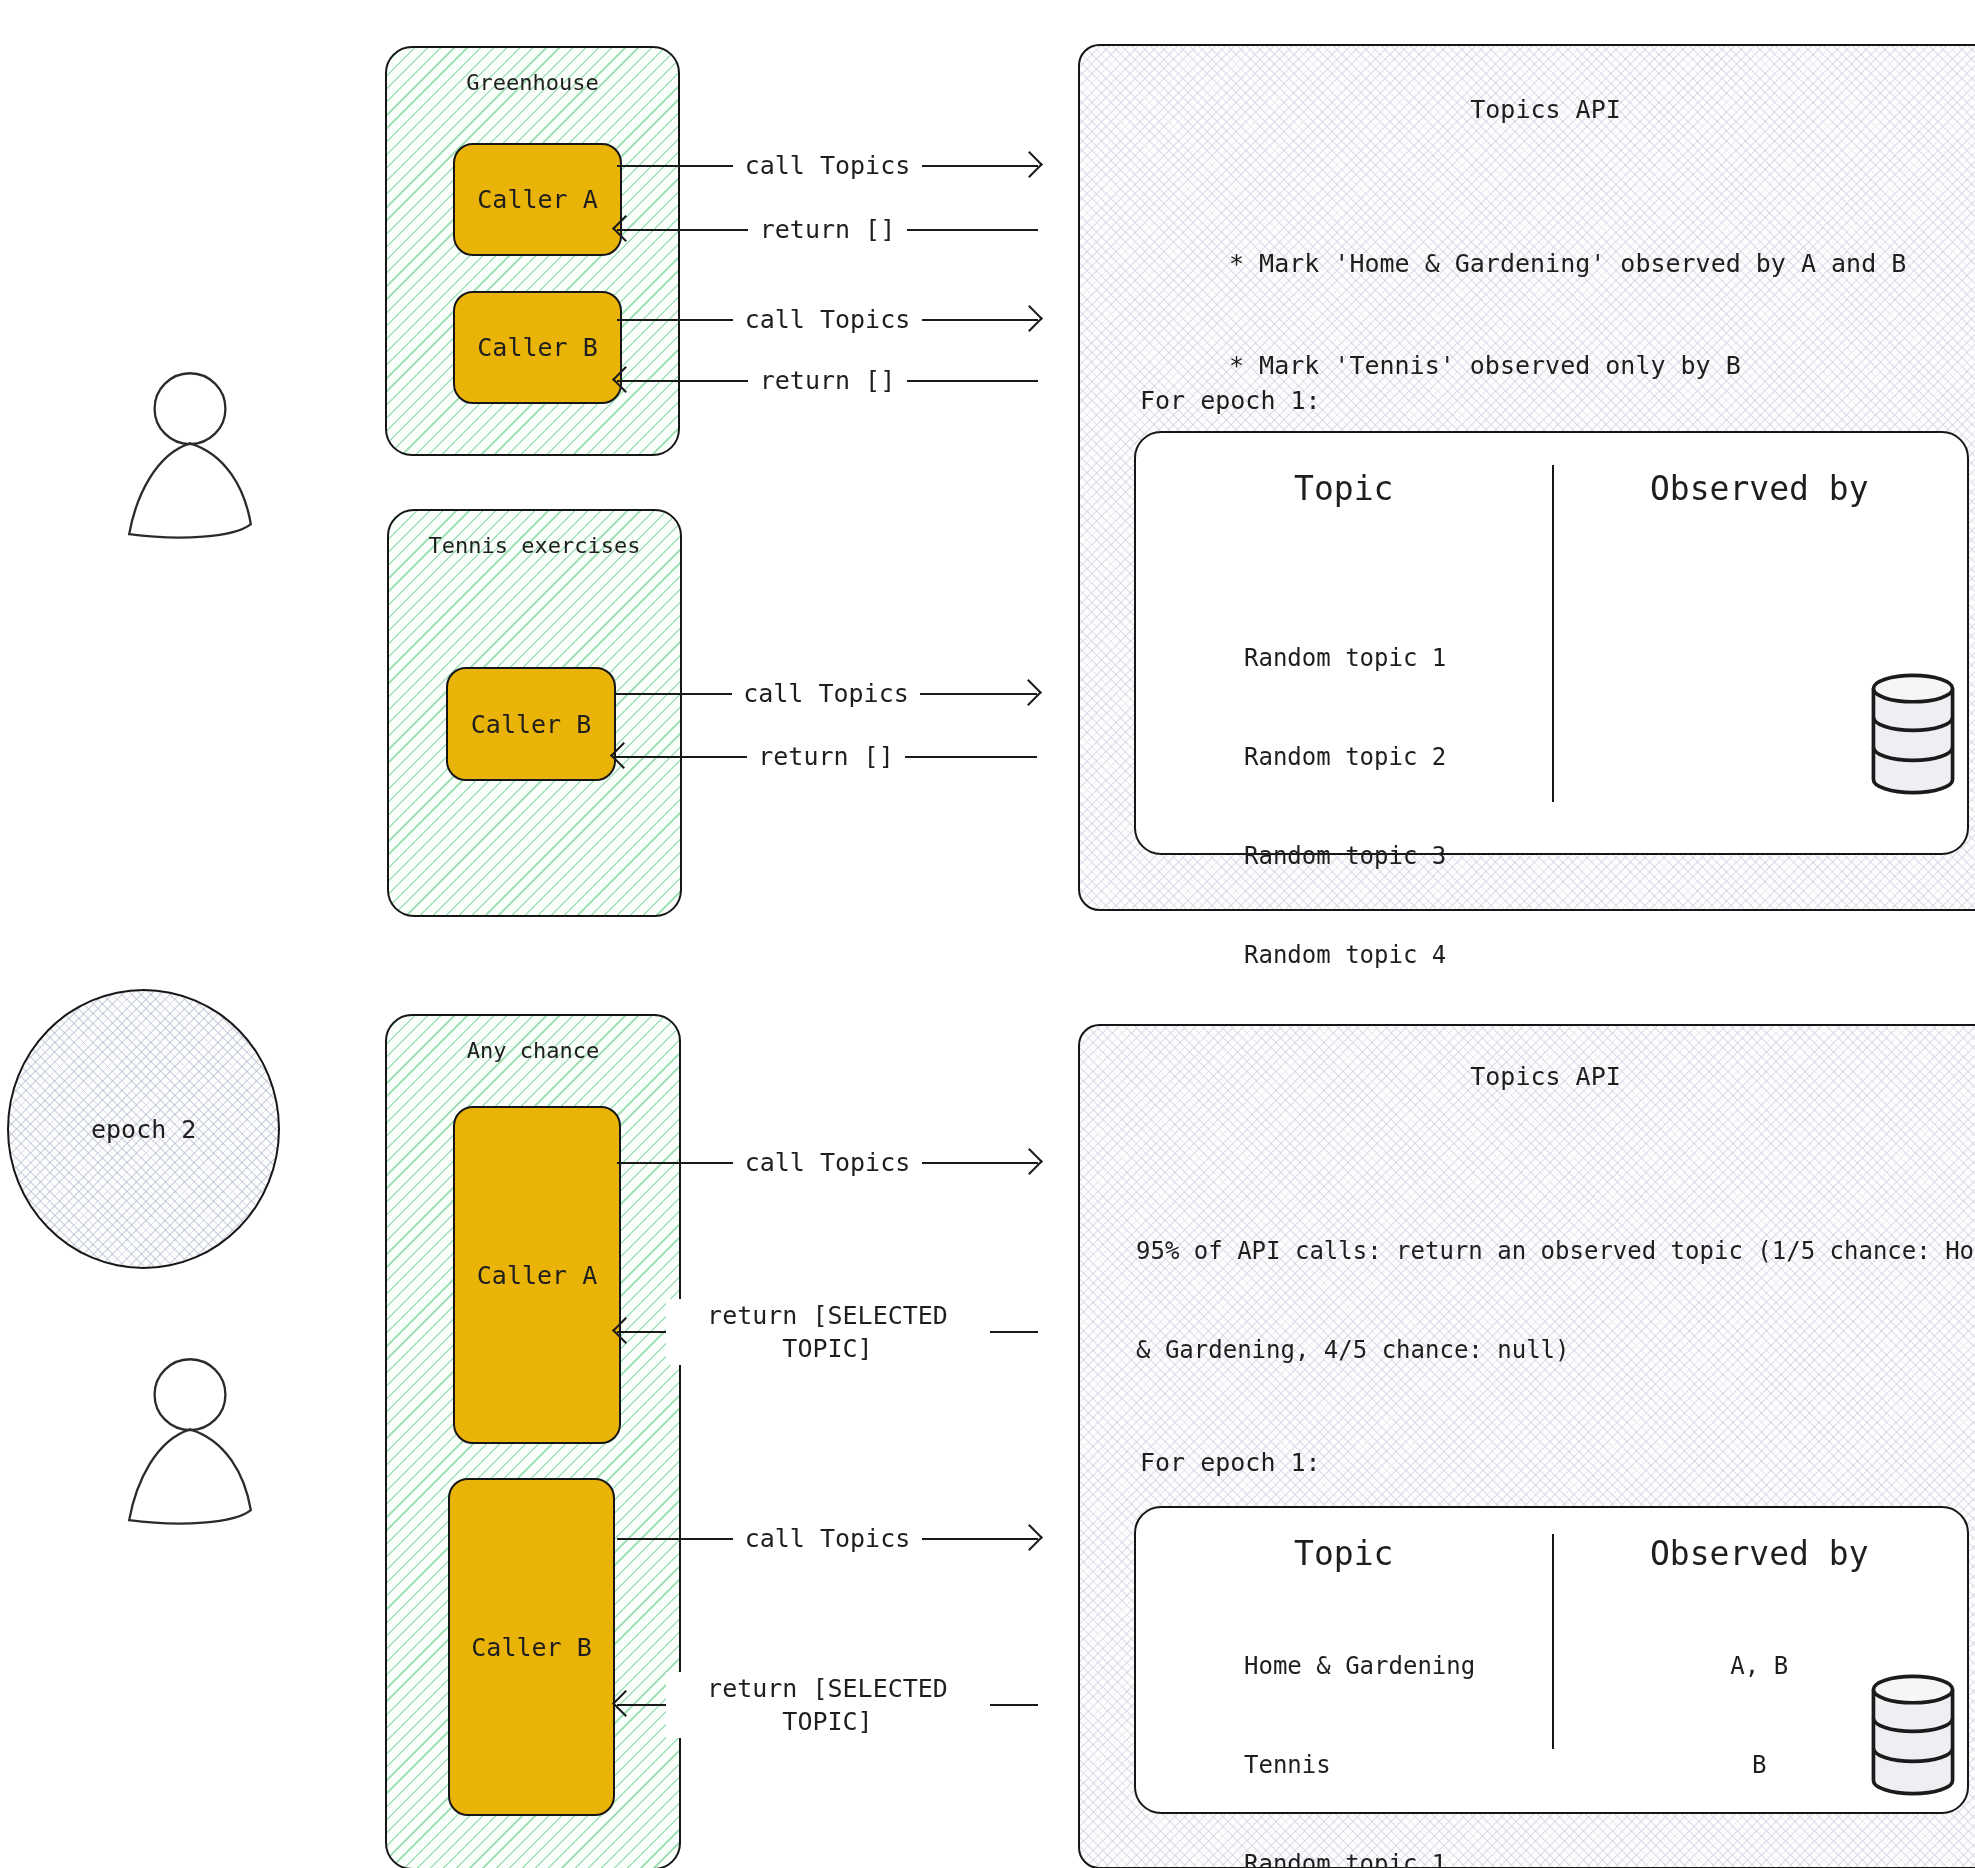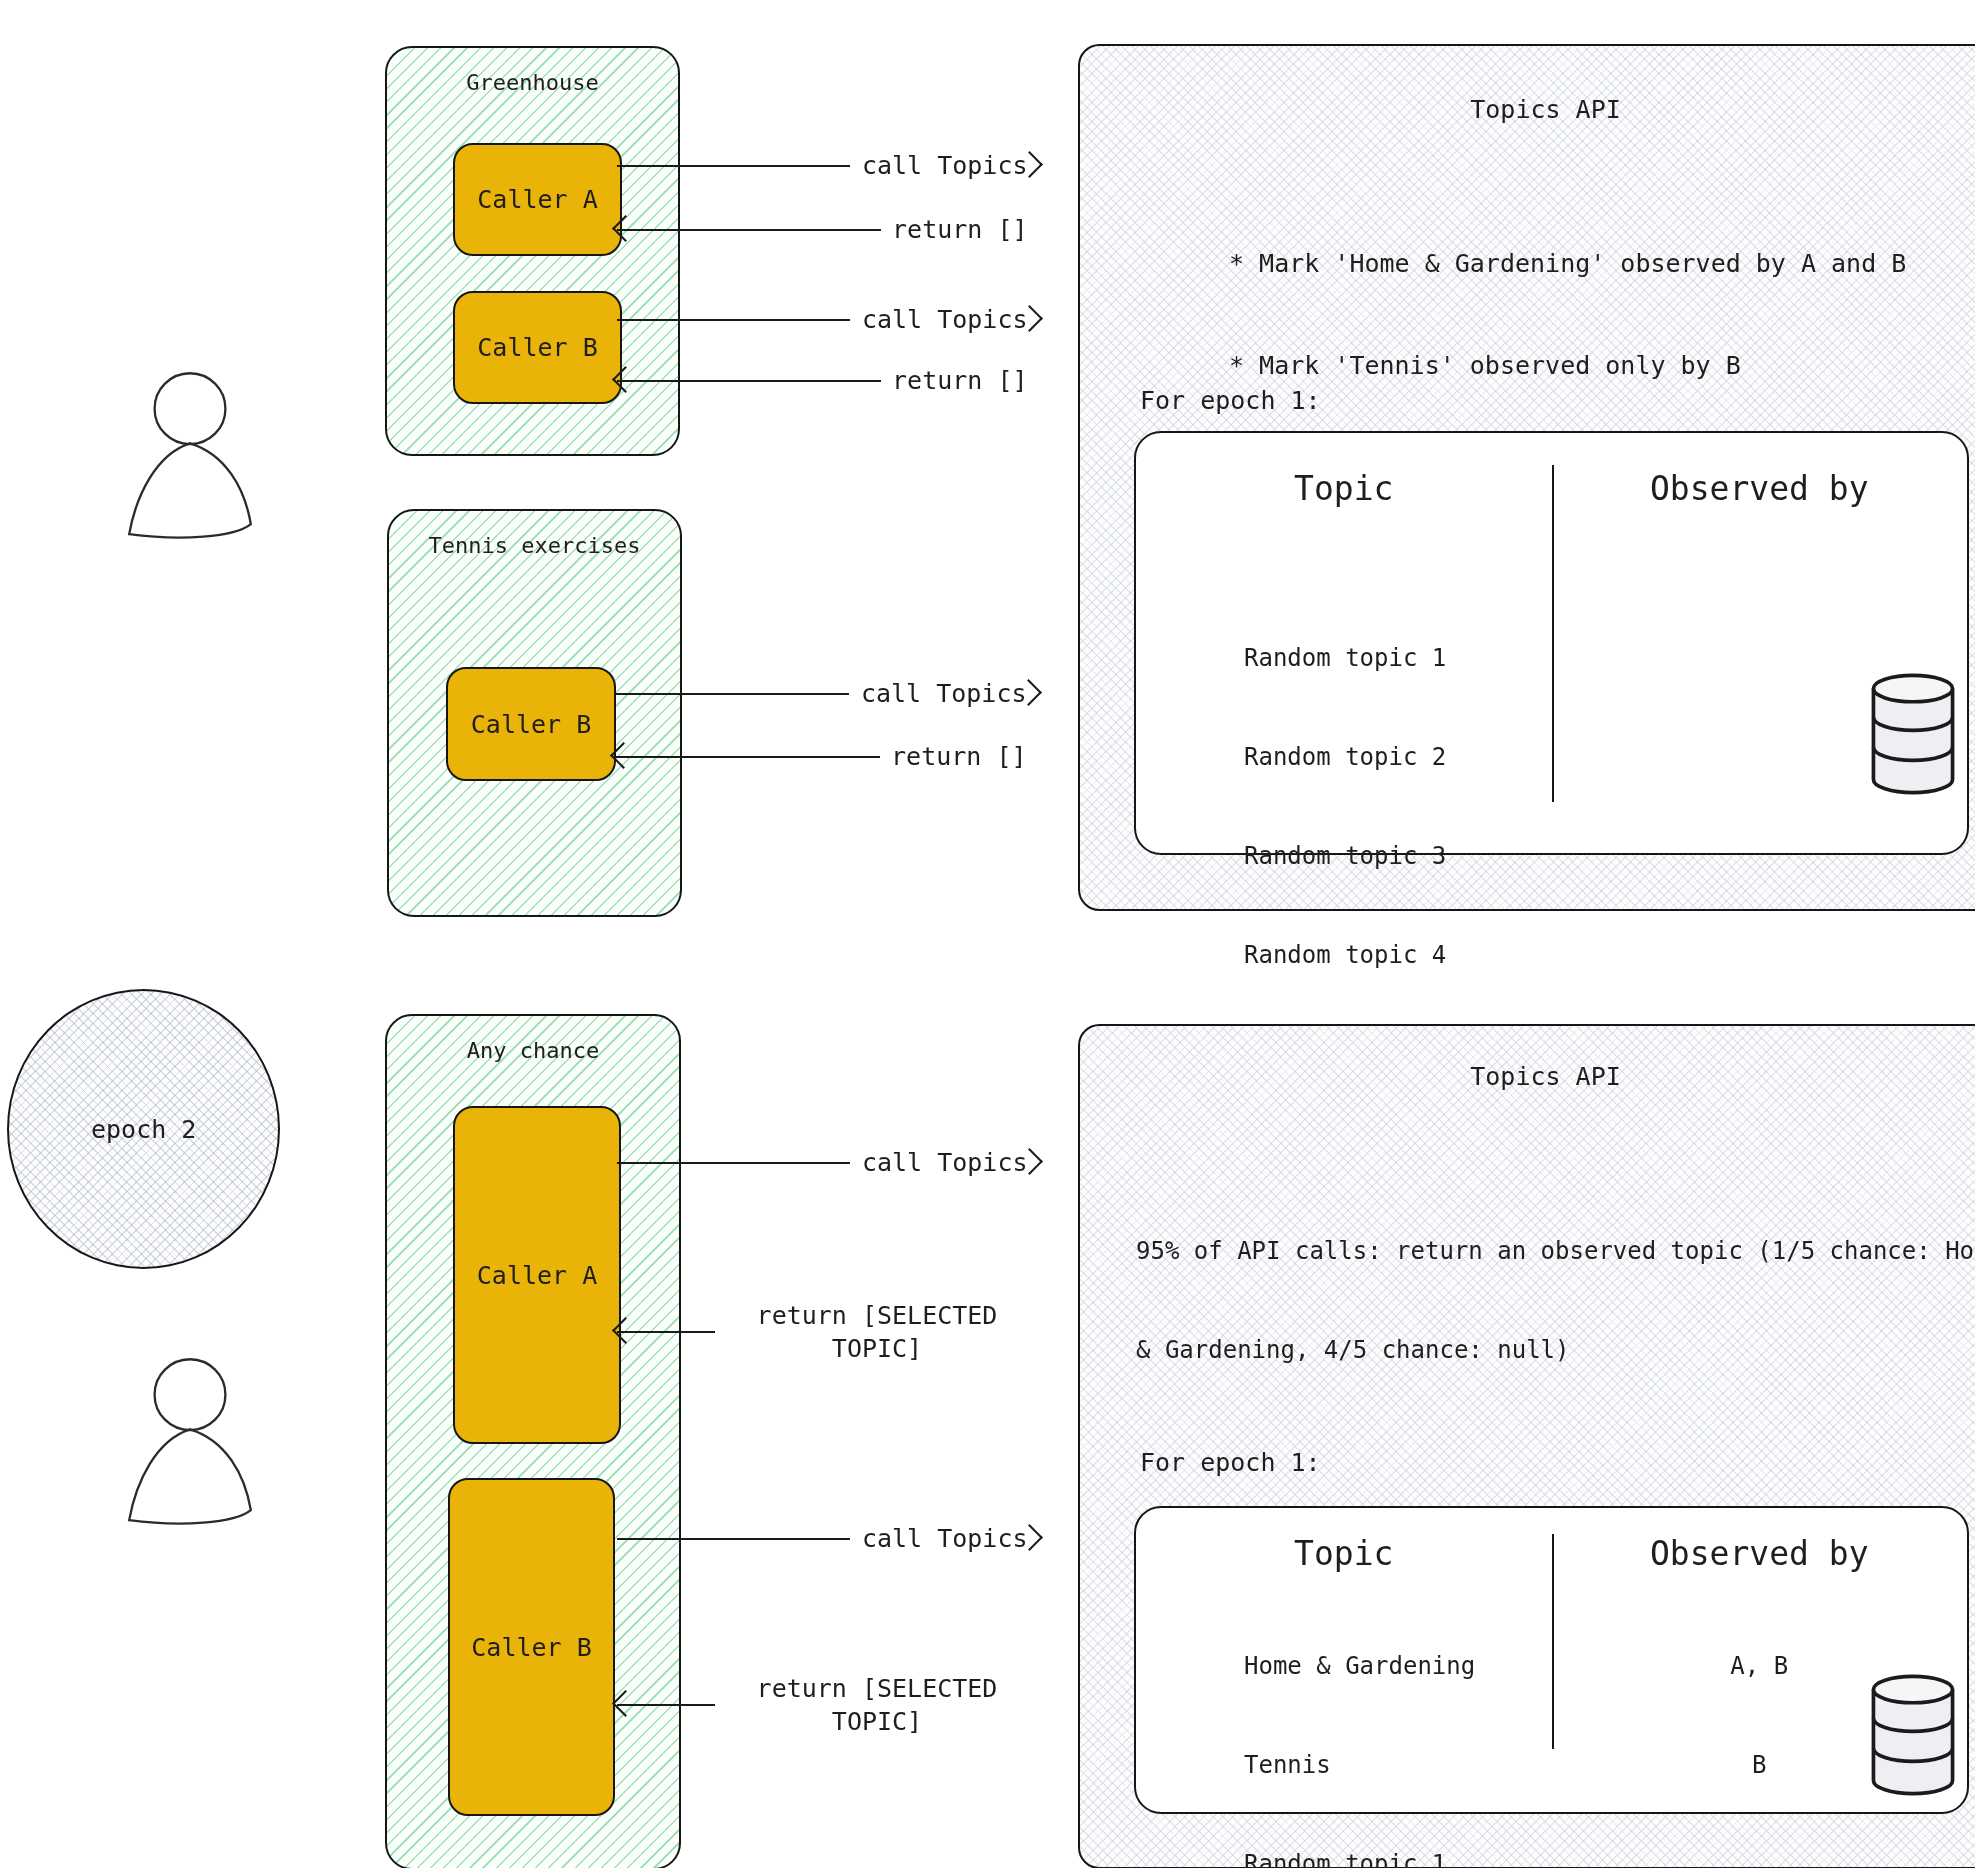--- a/index.html
+++ b/index.html
@@ -40,21 +40,21 @@
   .tbl{position:absolute;border:2.9px solid #161616;border-radius:27px;background:#fff}
   .tbl-head{position:absolute;width:50%;text-align:center;font-size:33px;line-height:34px}
   .tbl-head.right{left:50%}
   .tbl-div{position:absolute;left:50%;width:2.5px;background:#161616}
   .rows{position:absolute;font-size:24px;line-height:33px;white-space:pre}
   .rows.left{left:108px}
   .rows.right{left:50%;width:50%;text-align:center}
   .rows div{min-height:33px}
 
   
-  .arrow{position:absolute;display:flex;align-items:center;justify-content:flex-end;height:69px}
+  .arrow{position:absolute;display:flex;align-items:center;justify-content:center;height:69px}
   .arrow::before{content:"";position:absolute;left:1.4px;right:1.4px;top:50%;height:0;
     border-top:2.5px solid #1a1a1a;transform:translateY(-50%)}
   .arrow .lbl{position:relative;background:#fff;padding:0 11.5px;font-size:25px;line-height:33px;text-align:center}
   .arrow.two{height:108px}
   .arrow.two .lbl{width:301px;white-space:normal}
   .chev{position:absolute;top:50%;width:17px;height:17px}
   .chev.r{right:0;border-top:2.9px solid #1a1a1a;border-right:2.9px solid #1a1a1a;
     transform:translateY(-58%) rotate(45deg)}
   .chev.l{left:0;border-top:2.9px solid #1a1a1a;border-left:2.9px solid #1a1a1a;
     transform:translateY(-58%) rotate(-45deg)}

